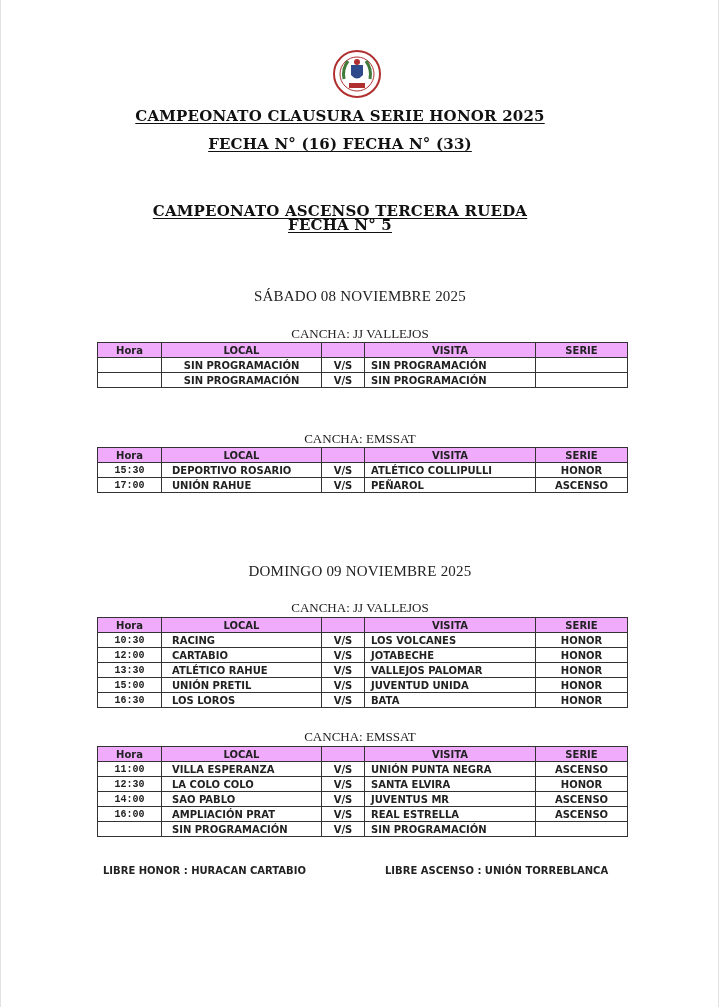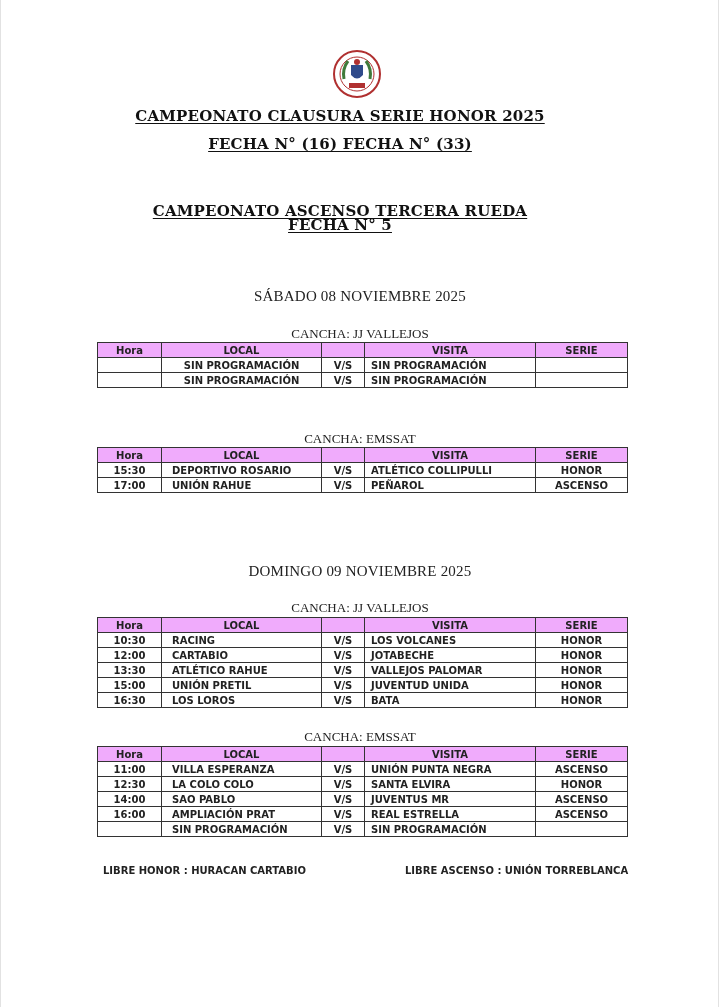--- a/index.html
+++ b/index.html
@@ -14,21 +14,21 @@
   .t2 { top: 135px; }
   .t3 { top: 188px; margin-top: 14px; }
   .t4 { top: 216px; }
 
   .day { position: absolute; left: 0; width: 720px; text-align: center; font-family: "Liberation Serif", serif; font-size: 15px; color: #222; letter-spacing: 0.2px; }
   .venue { position: absolute; left: 0; width: 720px; text-align: center; font-family: "Liberation Serif", serif; font-size: 13px; color: #222; }
 
   table.fixture { position: absolute; left: 97px; width: 530px; border-collapse: collapse; font-family: "DejaVu Sans", sans-serif; font-size: 10px; font-weight: bold; color: #222; table-layout: fixed; }
   table.fixture th, table.fixture td { border: 1px solid #333; height: 14px; padding: 0 4px; white-space: nowrap; overflow: hidden; }
   table.fixture th { background: #f0abfc; font-weight: bold; text-align: center; }
-  table.fixture td.c-hora { text-align: center; }
+  table.fixture td.c-hora { text-align: center; font-family: Liberation Mono, monospace; }
   table.fixture td.c-vs { text-align: center; }
   table.fixture td.c-serie { text-align: center; }
   table.fixture td.c-local { padding-left: 10px; }
   table.fixture td.c-visita { padding-left: 6px; }
   table.fixture td.center { text-align: center; padding-left: 4px; }
   col.w-hora { width: 64px; }
   col.w-local { width: 160px; }
   col.w-vs { width: 43px; }
   col.w-visita { width: 171px; }
   col.w-serie { width: 92px; }
@@ -240,13 +240,13 @@
       <td class="c-hora"></td>
       <td class="c-local">SIN PROGRAMACIÓN</td>
       <td class="c-vs">V/S</td>
       <td class="c-visita">SIN PROGRAMACIÓN</td>
       <td class="c-serie"></td>
     </tr>
   </tbody>
 </table>
 
 <div class="free" style="left:103px;">LIBRE HONOR : HURACAN CARTABIO</div>
-<div class="free" style="left:389px;padding-left:16px;">LIBRE ASCENSO : UNIÓN TORREBLANCA</div>
+<div class="free" style="left:369px;padding-left:16px;">LIBRE ASCENSO : UNIÓN TORREBLANCA</div>
 
 </body></html>

